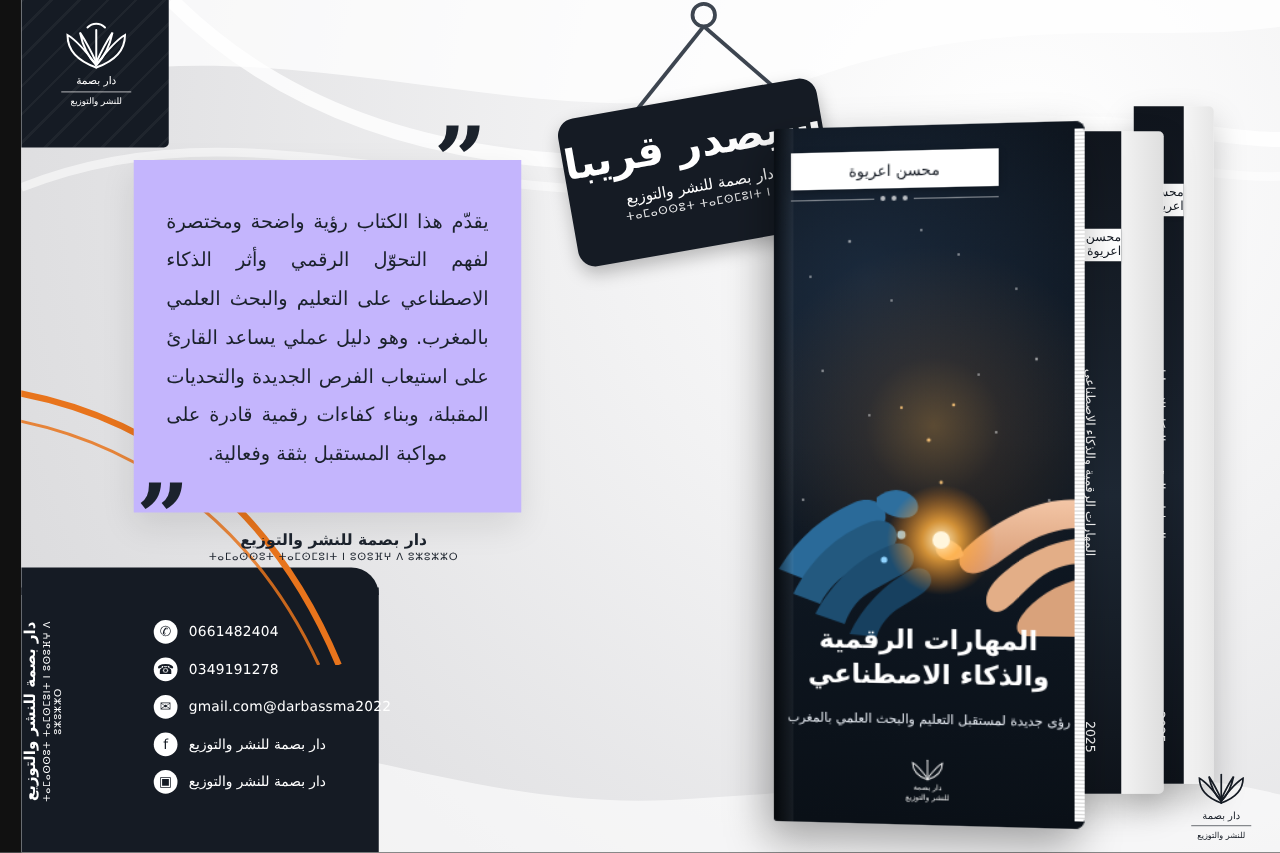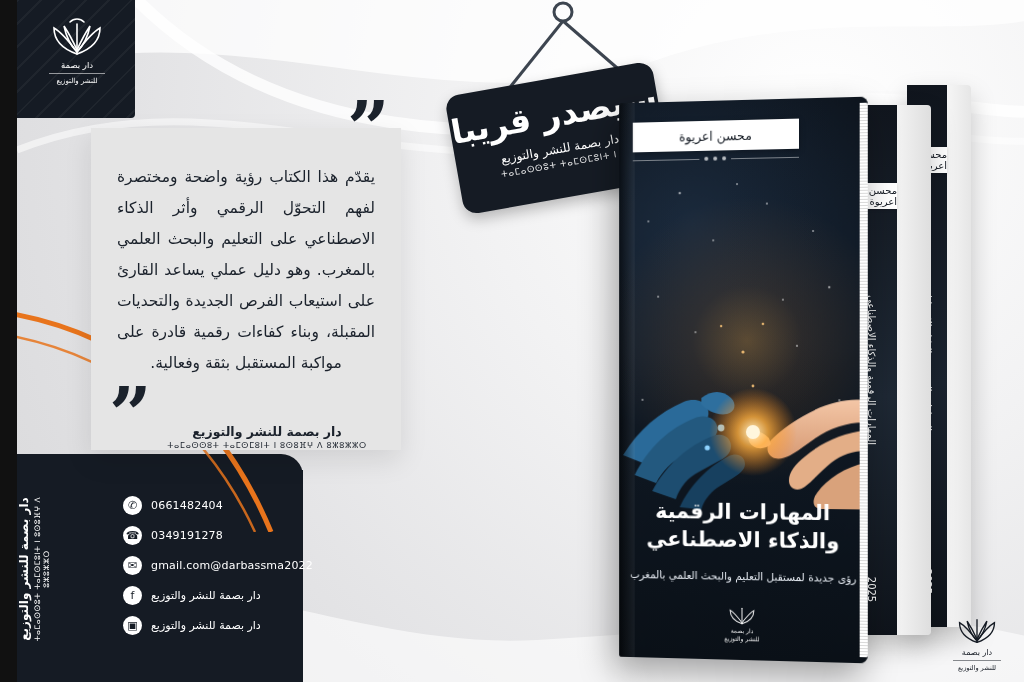--- a/index.html
+++ b/index.html
@@ -159,25 +159,25 @@
   .sign-tif {
     margin-top: 3px;
     font-size: 8.5px;
     letter-spacing: .8px;
     opacity: .9;
   }
 
   
   .quote-card {
     position: absolute;
-    left: 74px;
+    left: 90px;
     top: 128px;
     width: 310px;
-    height: 322px;
-    background: #e5e5e5;
+    height: 282px;
+    background: #c4b5fd;
     box-shadow: 0 10px 26px rgba(0,0,0,.10);
   }
   .quote-text {
     direction: rtl;
     text-align: justify;
     text-align-last: center;
     padding: 34px 26px 0 26px;
     font-size: 15.5px;
     line-height: 2.0;
     color: #1b222c;

